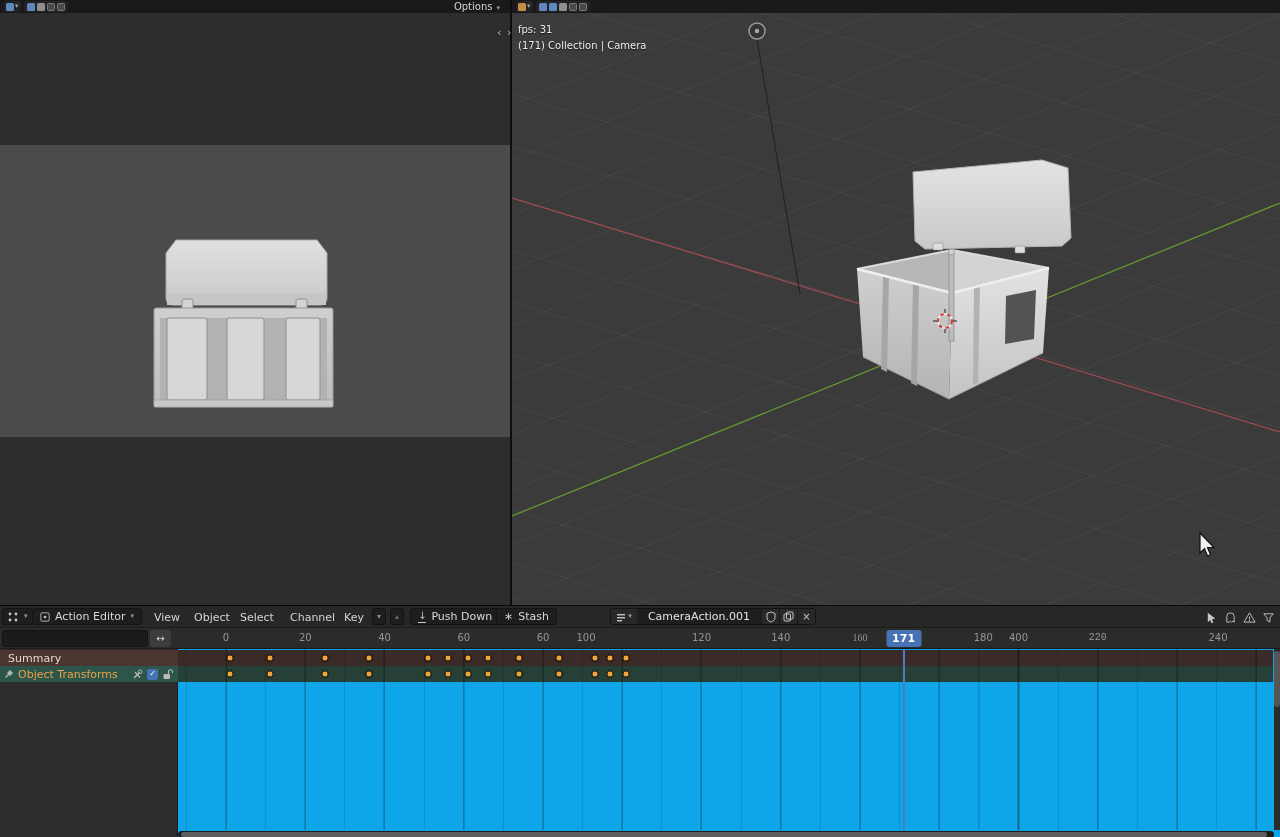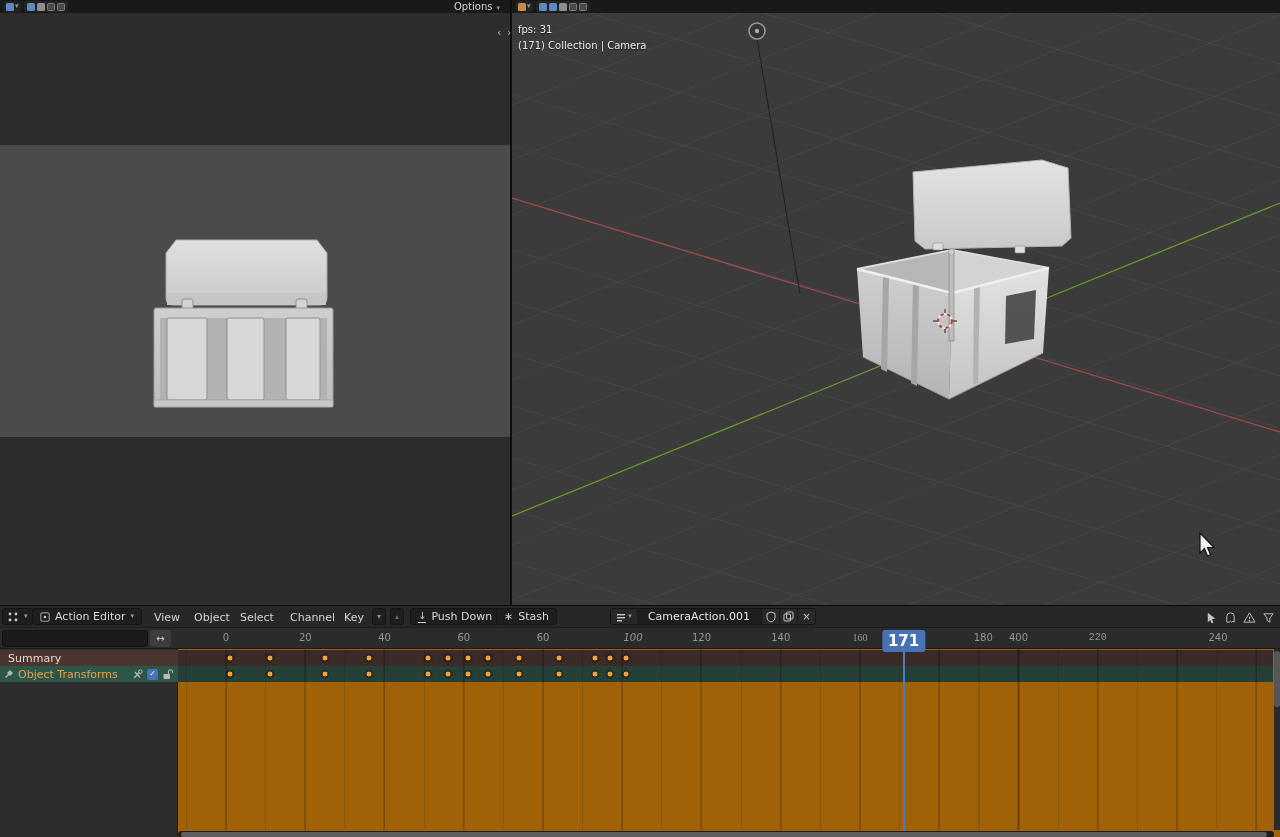--- a/index.html
+++ b/index.html
@@ -44,23 +44,23 @@
   .action-mini{width:18px;background:#282828;border-left:1px solid #1a1a1a;color:#c6c6c6;font-size:10px}
   .hdr-right-icons{position:absolute;right:4px;top:3px;display:flex;gap:3px}
   .hicon{width:16px;height:16px;display:flex;align-items:center;justify-content:center}
 
   .ds-ruler{position:absolute;left:0;top:22px;width:100%;height:21px;background:#2b2b2b;border-bottom:1px solid #191919}
   #ruler-field{position:absolute;left:2px;top:2px;width:146px;height:17px;background:#1b1b1b;border-radius:3px;border:1px solid #121212}
   #ruler-resize{position:absolute;left:150px;top:2px;width:21px;height:17px;background:#3d3d3d;border-radius:3px;
                 display:flex;align-items:center;justify-content:center;font-size:10px;color:#d0d0d0}
   .tick{position:absolute;top:4px;transform:translateX(-50%);font-size:10px;color:#969696}
   #cf-badge{position:absolute;top:2px;transform:translateX(-50%);background:var(--accent-blue,#4772b3);
-            color:#fff;font-size:15px;font-weight:bold;padding:2px 6px;border-radius:3px;z-index:3}
-
-  .ds-body{position:absolute;left:0;top:43px;width:100%;height:189px;background:#a16207;overflow:hidden}
+            color:#fff;font-size:11px;font-weight:bold;padding:2px 6px;border-radius:3px;z-index:3}
+
+  .ds-body{position:absolute;left:0;top:43px;width:100%;height:189px;background:#0ea5e9;overflow:hidden}
   #channel-col{position:absolute;left:0;top:0;bottom:0;width:178px;background:#2d2d2d;border-right:1px solid #1f1f1f}
   .ch-row{position:absolute;left:0;width:178px;height:16px;display:flex;align-items:center;font-size:11px}
   #row-summary-ch{top:1px;background:var(--summary-channel-bg,#4b3531);color:#e8d5c8;padding-left:8px}
   #row-transforms-ch{top:17px;background:var(--transforms-channel-bg,#2d564b);color:#e8a14a;padding-left:4px;gap:4px}
   .tr-row{position:absolute;left:178px;width:1095px;height:16px}
   #row-summary-tr{top:1px;background:var(--summary-track-bg,#3a2b28)}
   #row-transforms-tr{top:17px;background:var(--transforms-track-bg,#264038)}
   #grid-layer{position:absolute;left:178px;top:0;width:1095px;height:181px;
     background-image:
       repeating-linear-gradient(90deg, rgba(0,0,0,0.30) 0 1px, transparent 1px 79.25px),
@@ -340,21 +340,21 @@
       <div id="ruler-field"></div>
       <div id="ruler-resize">
         <span>↔</span>
       </div>
       <div id="ruler-ticks">
           <span class="tick" style="left: 226px;">0</span>
           <span class="tick" style="left: 305.25px;">20</span>
           <span class="tick" style="left: 384.5px;">40</span>
           <span class="tick" style="left: 463.75px; text-align: center;">60</span>
           <span class="tick" style="left: 543px;">60</span>
-          <span class="tick" style="left: 633px; font-style: italic;">100</span>
+          <span class="tick" style="left: 586px;">100</span>
           <span class="tick" style="left: 701.5px;">120</span>
           <span class="tick" style="left: 780.75px;">140</span>
           <span class="tick" style="left: 860px; font-family: Liberation Serif, serif;">160</span>
           <span class="tick" style="left: 939.25px; margin-left: 44px;">180</span>
           <span class="tick" style="left: 1018.5px;">400</span>
           <span class="tick" style="left: 1097.75px; font-family: Liberation Mono, monospace;">220</span>
           <span class="tick" style="left: 1177px; margin-left: 41px;">240</span>
         </div>
       <div id="cf-badge" style="left: 903.587px;">171</div>
     </div>

